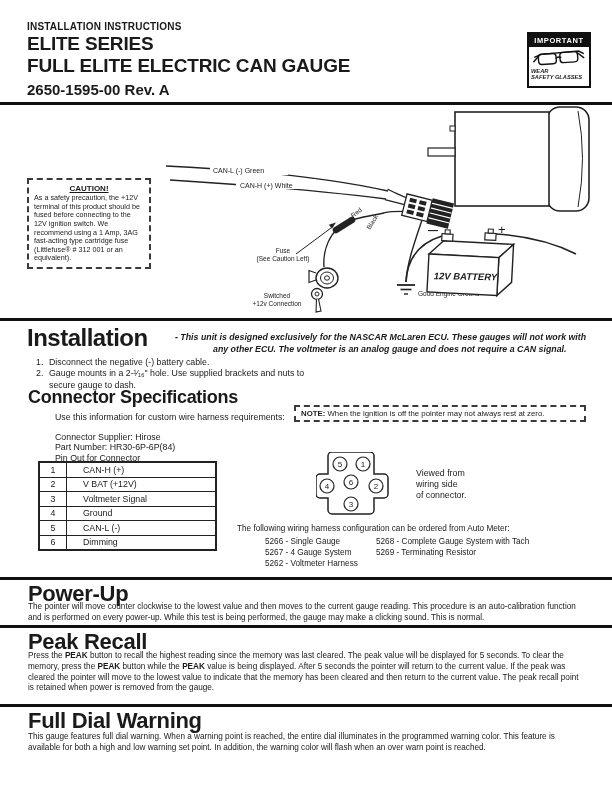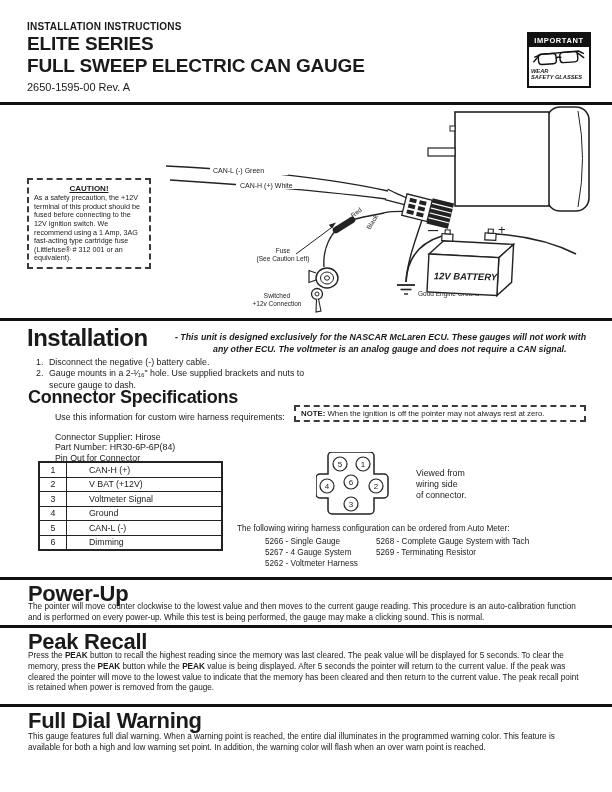--- a/index.html
+++ b/index.html
@@ -4,21 +4,21 @@
 <style>
   html,body{margin:0;padding:0;background:#e8e8e8;}
   .page{position:relative;width:612px;height:792px;background:#ffffff;margin:0 auto;
         font-family:"Liberation Sans",sans-serif;color:#1a1a1a;overflow:hidden;}
   .abs{position:absolute;}
   .rule{position:absolute;left:0;width:612px;background:#111;}
   .b{font-weight:bold;}
   
   .eyebrow{left:27px;top:21px;font-size:10px;font-weight:bold;letter-spacing:.2px;}
   .title{left:27px;font-size:19px;font-weight:bold;letter-spacing:-.2px;}
-  .part{left:27px;top:81px;font-size:11px;}
+  .part{left:27px;top:81px;font-size:15px;font-weight:bold;}
   
   .badge{left:527px;top:32px;width:64px;height:56px;border:2.5px solid #111;background:#fff;box-sizing:border-box;}
   .badge-title{background:#111;color:#fff;font-size:7.5px;font-weight:bold;text-align:center;
                letter-spacing:.6px;padding:1.5px 0 2px;}
   .badge-caption{font-size:5.7px;font-weight:bold;font-style:italic;line-height:1.08;
                  padding-left:2px;margin-top:-7px;position:relative;}
   
   .diagram{left:0;top:106px;width:612px;height:212px;}
   .caution{position:absolute;left:27px;top:72px;width:124px;border:2px dashed #3a3a3a;
            box-sizing:border-box;padding:4px 5px;background:#fff;}
@@ -36,37 +36,37 @@
   .step-text{width:262px;}
   
   .conn-head{left:28px;top:387px;font-size:18px;font-weight:bold;letter-spacing:-.3px;}
   .conn-intro{left:55px;top:412px;font-size:8.8px;}
   .notebox{left:294px;top:405px;width:292px;border:2px dashed #3a3a3a;box-sizing:border-box;
            padding:2px 5px;font-size:7.8px;white-space:nowrap;background:#fff;}
   .supplier{left:55px;top:432px;font-size:8.8px;line-height:10.3px;}
   .pintable{left:38px;top:461px;border-collapse:collapse;border:2px solid #222;}
   .pintable td{border:1.3px solid #222;font-size:8.8px;height:13.5px;padding:0;}
   .pintable td.c1{width:26px;text-align:center;}
-  .pintable td.c2{width:132px;padding-left:22px;}
+  .pintable td.c2{width:132px;padding-left:16px;}
   .connview{left:316px;top:452px;}
   .viewcap{left:416px;top:468px;font-size:8.8px;line-height:11px;}
   .harn-intro{left:237px;top:524px;font-size:8.2px;}
   .harn-col{top:536px;font-size:8.2px;line-height:11.2px;}
   
   .sec-head{left:28px;font-size:22px;font-weight:bold;letter-spacing:-.3px;}
   .sec-body{left:28px;width:558px;font-size:8.2px;line-height:10.8px;}
 </style>
 </head>
 <body>
 
 <div class="page">
 
   <div class="abs eyebrow">INSTALLATION INSTRUCTIONS</div>
   <div class="abs title" style="top:33px;">ELITE SERIES</div>
-  <div class="abs title" style="top:55px;">FULL SWEEP ELECTRIC CAN GAUGE</div>
+  <div class="abs title" style="top:55px;">FULL ELITE ELECTRIC CAN GAUGE</div>
   <div class="abs part">2650-1595-00 Rev. A</div>
 
   <div class="abs badge">
     <div class="badge-title">IMPORTANT</div>
     <div style="text-align:center;">
       <svg viewBox="0 0 60 24" width="56" height="24">
         <g fill="none" stroke="#111" stroke-width="1.5" stroke-linecap="round">
           <path d="M4,10 L11,7 L51,3.5 L56,6"></path>
           <rect x="8" y="6.5" width="19" height="11" rx="3.5" transform="rotate(-4 17.5 12)"></rect>
           <rect x="31" y="4.5" width="19" height="11" rx="3.5" transform="rotate(-4 40.5 10)"></rect>

